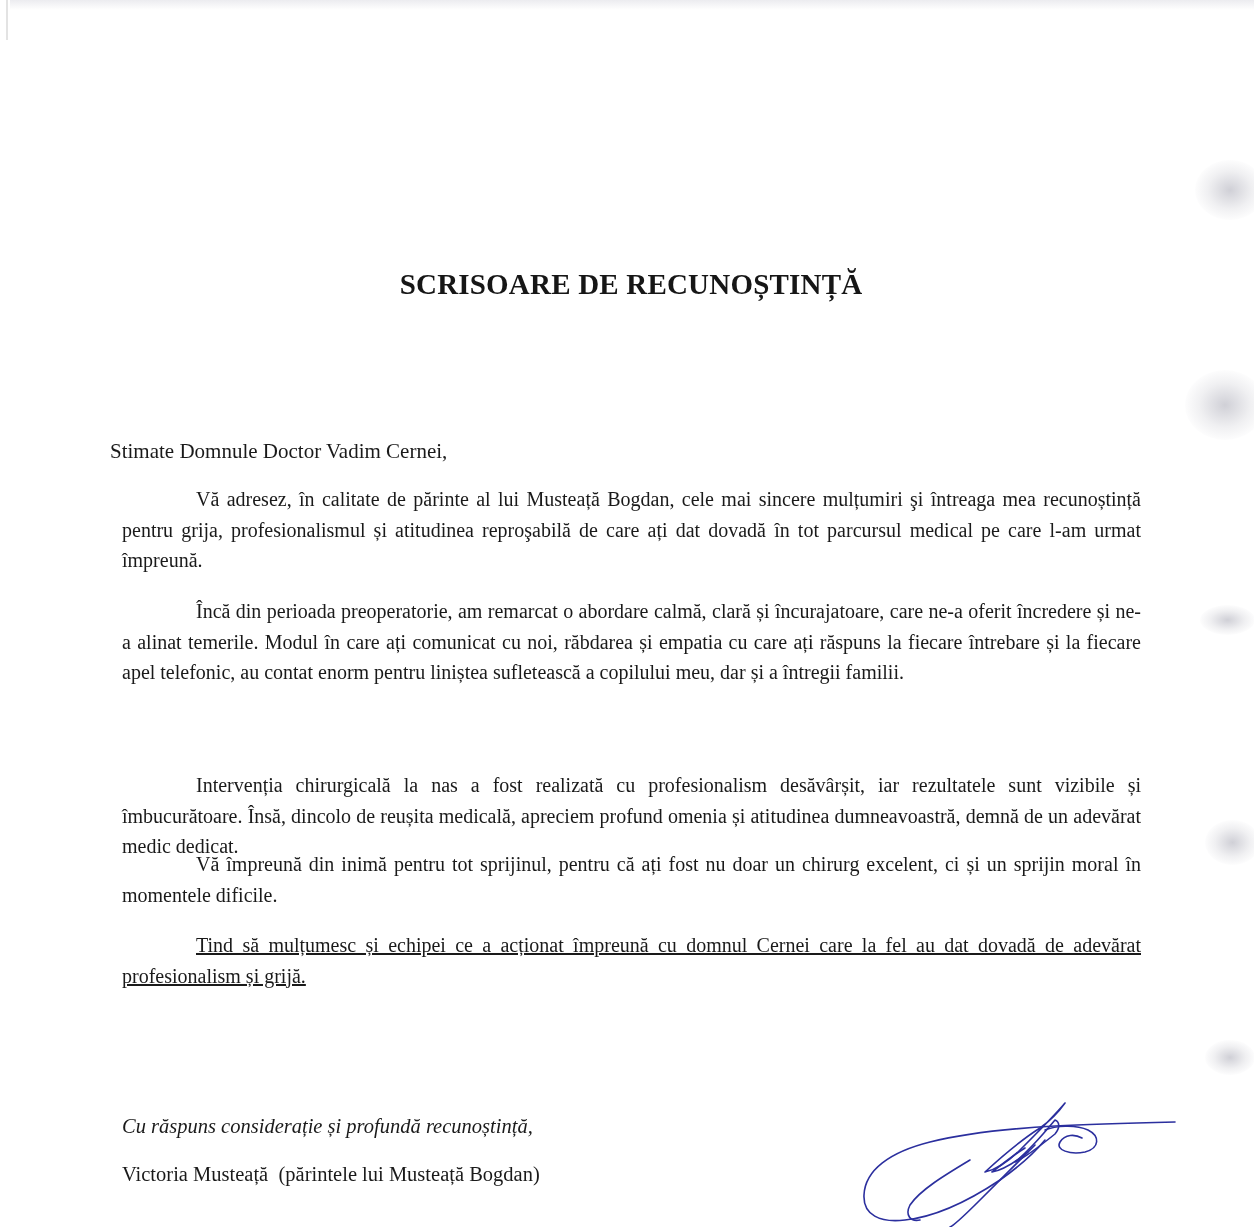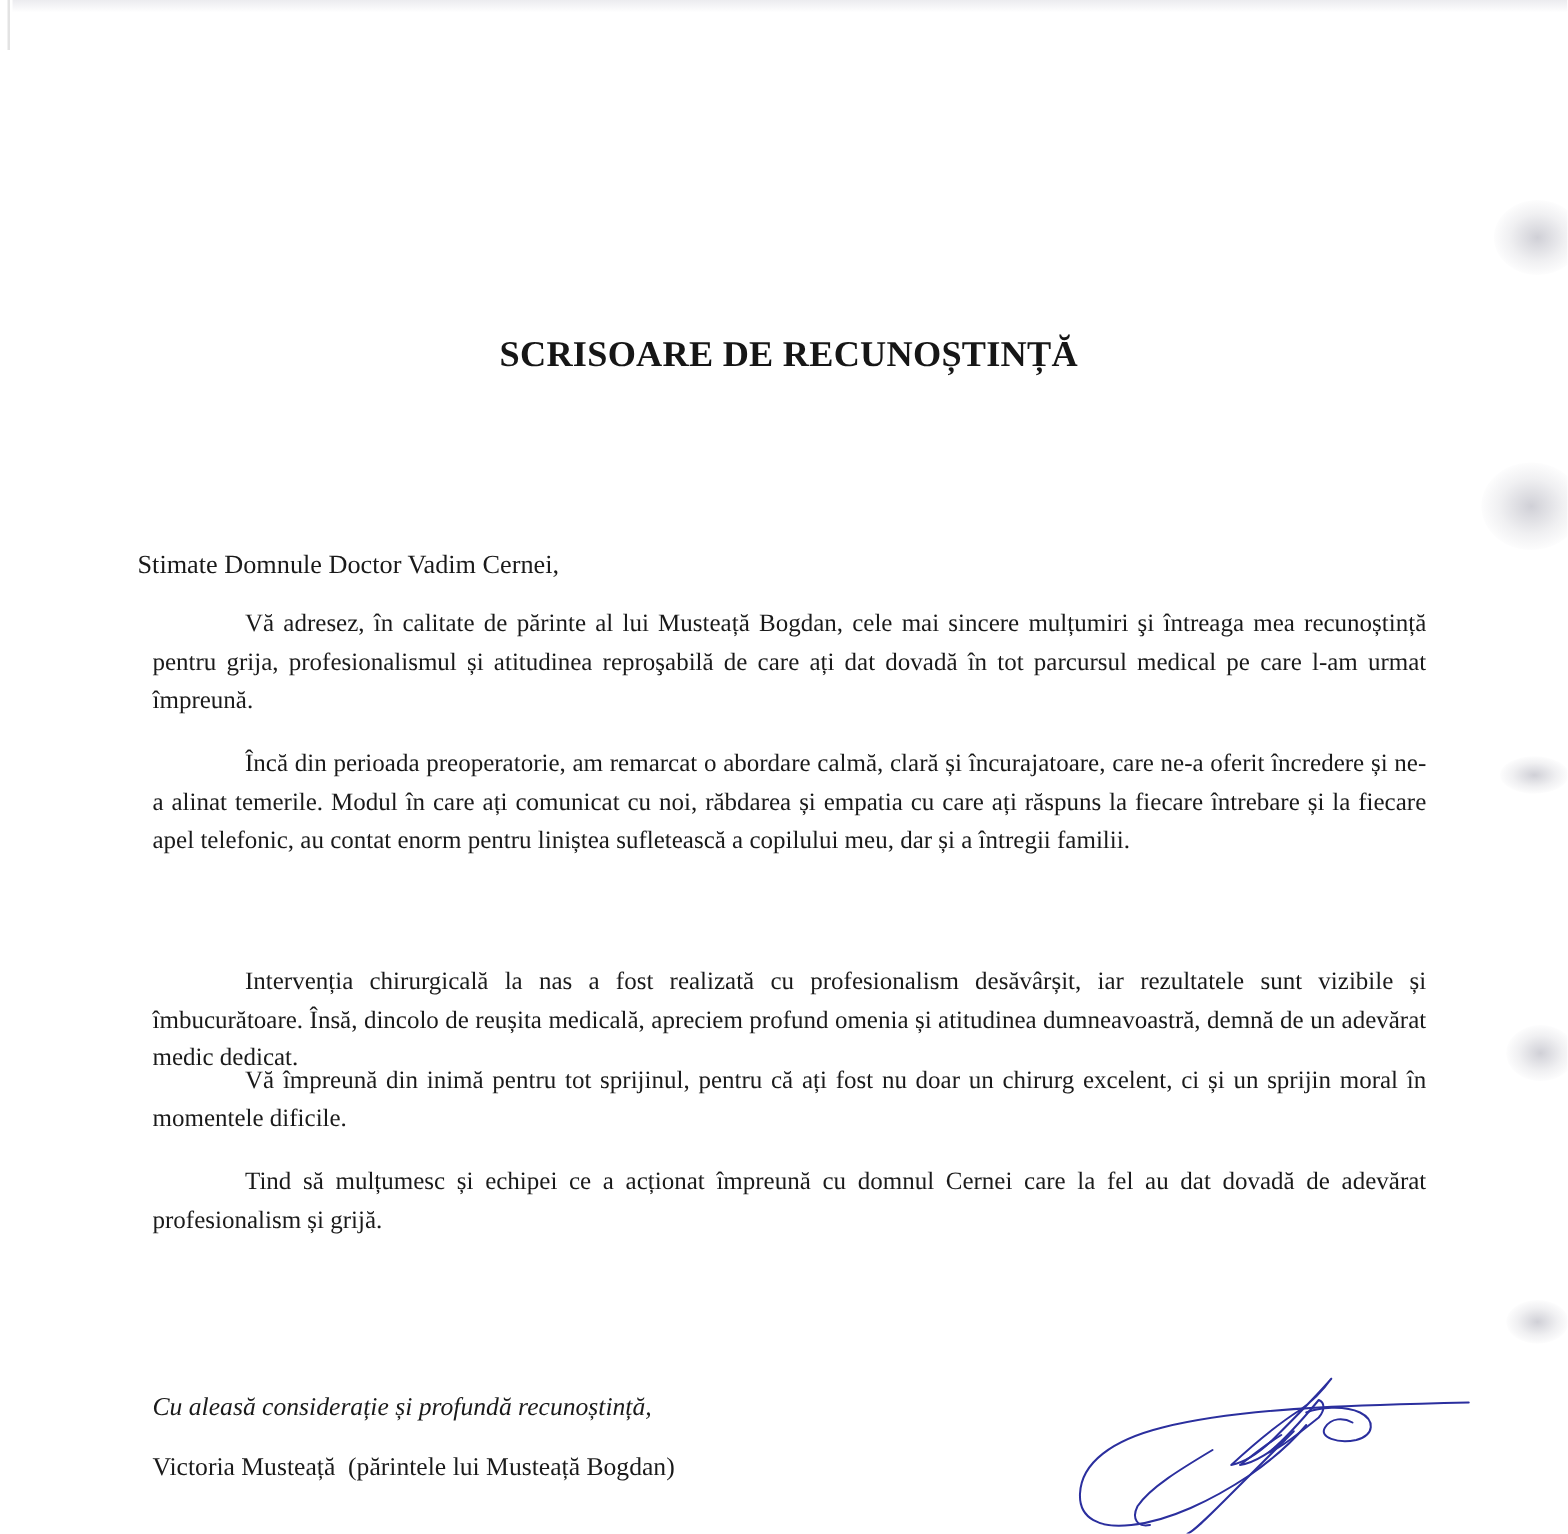--- a/index.html
+++ b/index.html
@@ -67,21 +67,21 @@
     }
     .para {
       margin: 0;
       text-align: justify;
       text-indent: 74px;
     }
     .p1 { top: 484px; }
     .p2 { top: 596px; }
     .p3 { top: 770px; }
     .p4 { top: 849px; font-family: "Liberation Sans Narrow", "Liberation Serif", serif; }
-    .p5 { top: 930px; }
+    .p5 { top: 930px; text-decoration: underline; }
     .p4 .para, .p5 .para {
       transform-origin: left top;
     }
     .closing {
       position: absolute;
       left: 122px;
       top: 1115px;
       font-style: italic;
       font-size: 20.5px;
     }
@@ -126,21 +126,21 @@
   <div class="body-text p3">
     <p class="para">Intervenția chirurgicală la nas a fost realizată cu profesionalism desăvârșit, iar rezultatele sunt vizibile și îmbucurătoare. Însă, dincolo de reușita medicală, apreciem profund omenia și atitudinea dumneavoastră, demnă de un adevărat medic dedicat.</p>
   </div>
   <div class="body-text p4">
     <p class="para">Vă împreună din inimă pentru tot sprijinul, pentru că ați fost nu doar un chirurg excelent, ci și un sprijin moral în momentele dificile.</p>
   </div>
   <div class="body-text p5">
     <p class="para">Tind să mulțumesc și echipei ce a acționat împreună cu domnul Cernei care la fel au dat dovadă de adevărat profesionalism și grijă.</p>
   </div>
 
-  <div class="closing">Cu aleasă considerație și profundă recunoștință,</div>
+  <div class="closing">Cu răspuns considerație și profundă recunoștință,</div>
   <div class="signer">Victoria Musteață  (părintele lui Musteață Bogdan)</div>
 
   <svg class="signature" viewBox="0 0 340 137" xmlns="http://www.w3.org/2000/svg">
     <g fill="none" stroke-linecap="round" stroke-linejoin="round" stroke-width="1.6" id="sig-group" stroke="#2b2f9e">
       <path d="M325,32 C280,33 240,34 205,36 C170,38 120,42 80,52 C40,62 15,80 14,105 C13,125 30,133 55,130 C85,127 120,110 150,90 C170,76 185,62 195,50"></path>
       <path d="M215,13 C205,25 185,45 170,60 C158,72 145,80 135,82 C148,70 168,52 190,38 C200,31 210,20 215,13"></path>
       <path d="M205,30 C195,42 180,60 165,72 C175,68 190,56 205,44 C210,38 210,32 205,30"></path>
       <path d="M195,40 C205,36 225,34 238,40 C250,46 250,58 235,62 C220,65 205,60 210,52 C215,44 225,44 232,48"></path>
       <path d="M185,55 C170,70 150,90 130,110 C115,125 105,135 100,137"></path>
       <path d="M175,58 C162,66 150,76 142,82 C155,80 168,70 178,62"></path>

